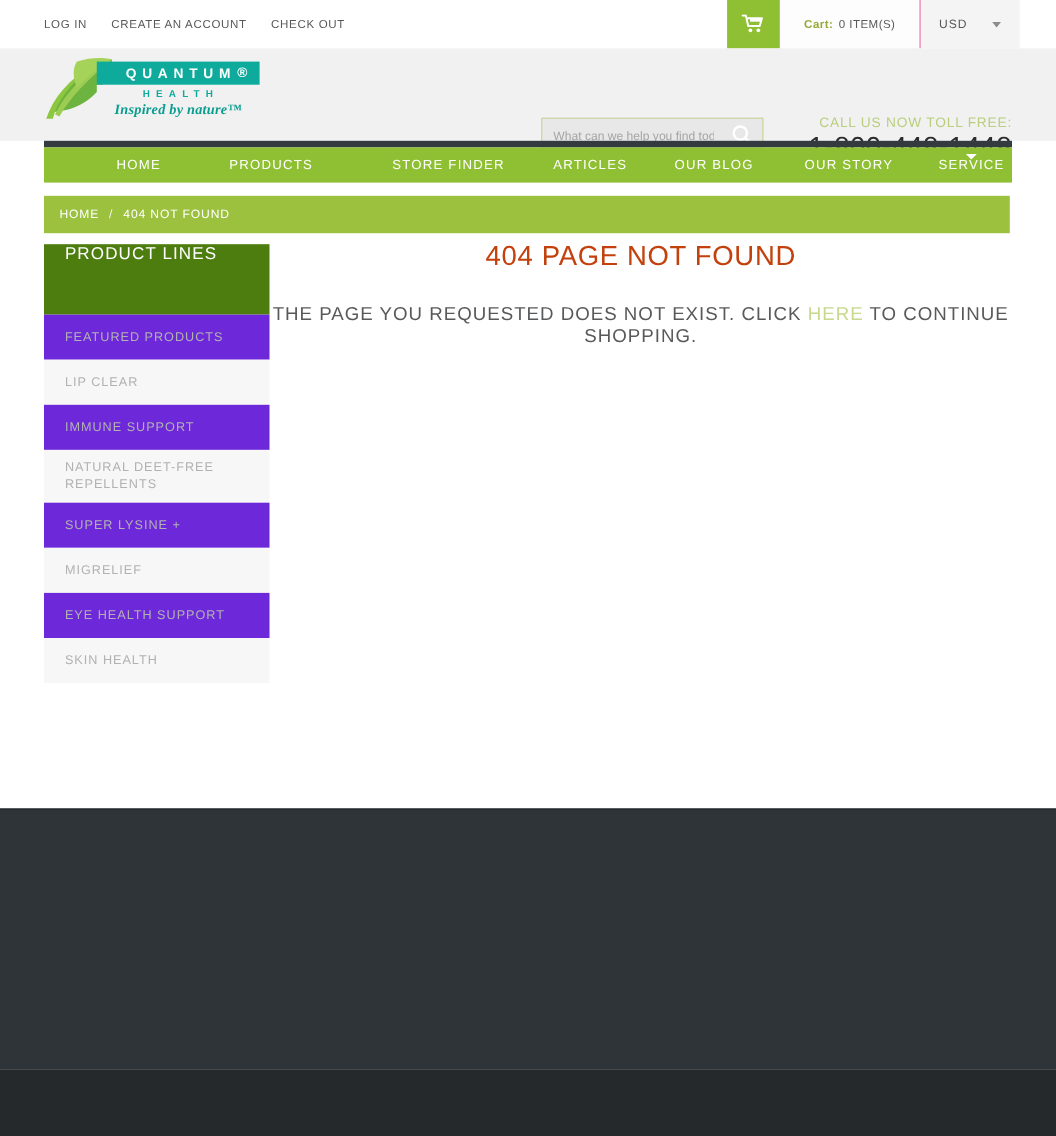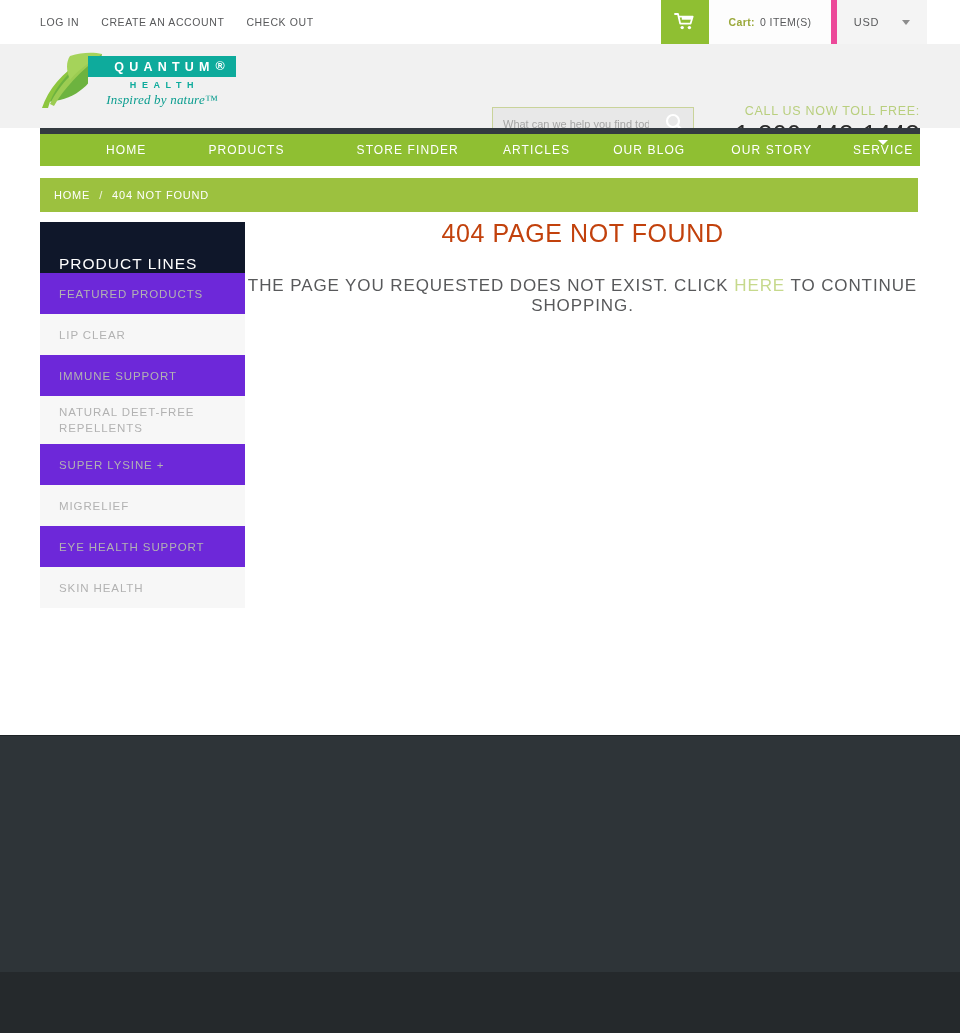--- a/index.html
+++ b/index.html
@@ -26,21 +26,21 @@
     text-decoration: none; text-transform: uppercase; white-space: nowrap;
   }
   .cart-btn {
     position: absolute; left: 661px; top: 0; width: 48px; height: 44px;
     background: #8fbf32; display: flex; align-items: center; justify-content: center;
   }
   .cart-icon svg { display: block; }
   .cart-info {
     position: absolute; left: 709px; top: 0; width: 128px; height: 44px;
     background: #fdfdfd; display: flex; align-items: center; justify-content: center;
-    gap: 5px; border-right: 6px solid #ec4899;
+    gap: 5px; border-right: 1px solid #ec4899;
   }
   .cart-label { font-size: 10.5px; color: #9aa83a; letter-spacing: .4px; font-weight: bold; }
   .cart-count { font-size: 10.5px; color: #58595b; letter-spacing: .4px; }
   .currency {
     position: absolute; left: 837px; top: 0; width: 90px; height: 44px;
     background: #f4f4f4; display: flex; align-items: center; justify-content: center; gap: 23px;
   }
   .currency-label { font-size: 11px; color: #58595b; letter-spacing: .8px; }
   .caret-down {
     width: 0; height: 0; border-left: 4px solid transparent; border-right: 4px solid transparent;
@@ -63,21 +63,21 @@
   .wm-top span {
     color: #ffffff; font-size: 12.5px; letter-spacing: 5.2px; font-weight: bold;
     padding-left: 5px;
   }
   .wm-reg { position: absolute; right: 6px; top: 3px; color: #fff; font-size: 6px; }
   .wm-mid { height: 15px; display: flex; align-items: center; justify-content: center; background:#f1f1f1; }
   .wm-mid span { color: #0eab9c; font-size: 9px; letter-spacing: 5.6px; font-weight: bold; padding-left: 5px; }
   .wm-bot { height: 16px; display: flex; align-items: center; justify-content: center; position: relative; }
   .wm-bot span {
     color: #0a9d8f; font-size: 13px; font-style: italic; font-family: "Liberation Serif", serif;
-    font-weight: normal; letter-spacing: .2px;
+    font-weight: bold; letter-spacing: .2px;
   }
   .wm-tm { font-size: 6px; vertical-align: super; }
 
   
   .search-wrap {
     position: absolute; left: 492px; top: 63px; width: 202px; height: 34px;
     border: 1px solid #c9d39a; background: #e8e8e8; display: flex; align-items: center;
   }
   .search-input {
     flex: 1; border: 0; outline: none; background: transparent; height: 30px;
@@ -125,21 +125,21 @@
   }
   .breadcrumb a, .breadcrumb span {
     color: #ffffff; font-size: 11px; letter-spacing: .8px; text-decoration: none;
     text-transform: uppercase;
   }
   .breadcrumb .sep { margin: 0 9px; color: #f0f5e2; }
 
   
   .sidebar { position: absolute; left: 40px; top: 222px; width: 205px; }
   .sidebar-head {
-    height: 51px; background: #0f172a; display: flex; align-items: flex-end;
+    height: 64px; background: #4d7c0f; display: flex; align-items: flex-start;
     padding-left: 19px;
   }
   .sidebar-head span {
     color: #ffffff; font-size: 15.5px; letter-spacing: 1px; text-transform: uppercase;
   }
   .sidebar-item {
     min-height: 41px; display: flex; align-items: center; padding: 8px 14px 8px 19px;
     color: #b2b2b2; font-size: 11.5px; letter-spacing: .9px; text-transform: uppercase;
     text-decoration: none; line-height: 16px;
   }

